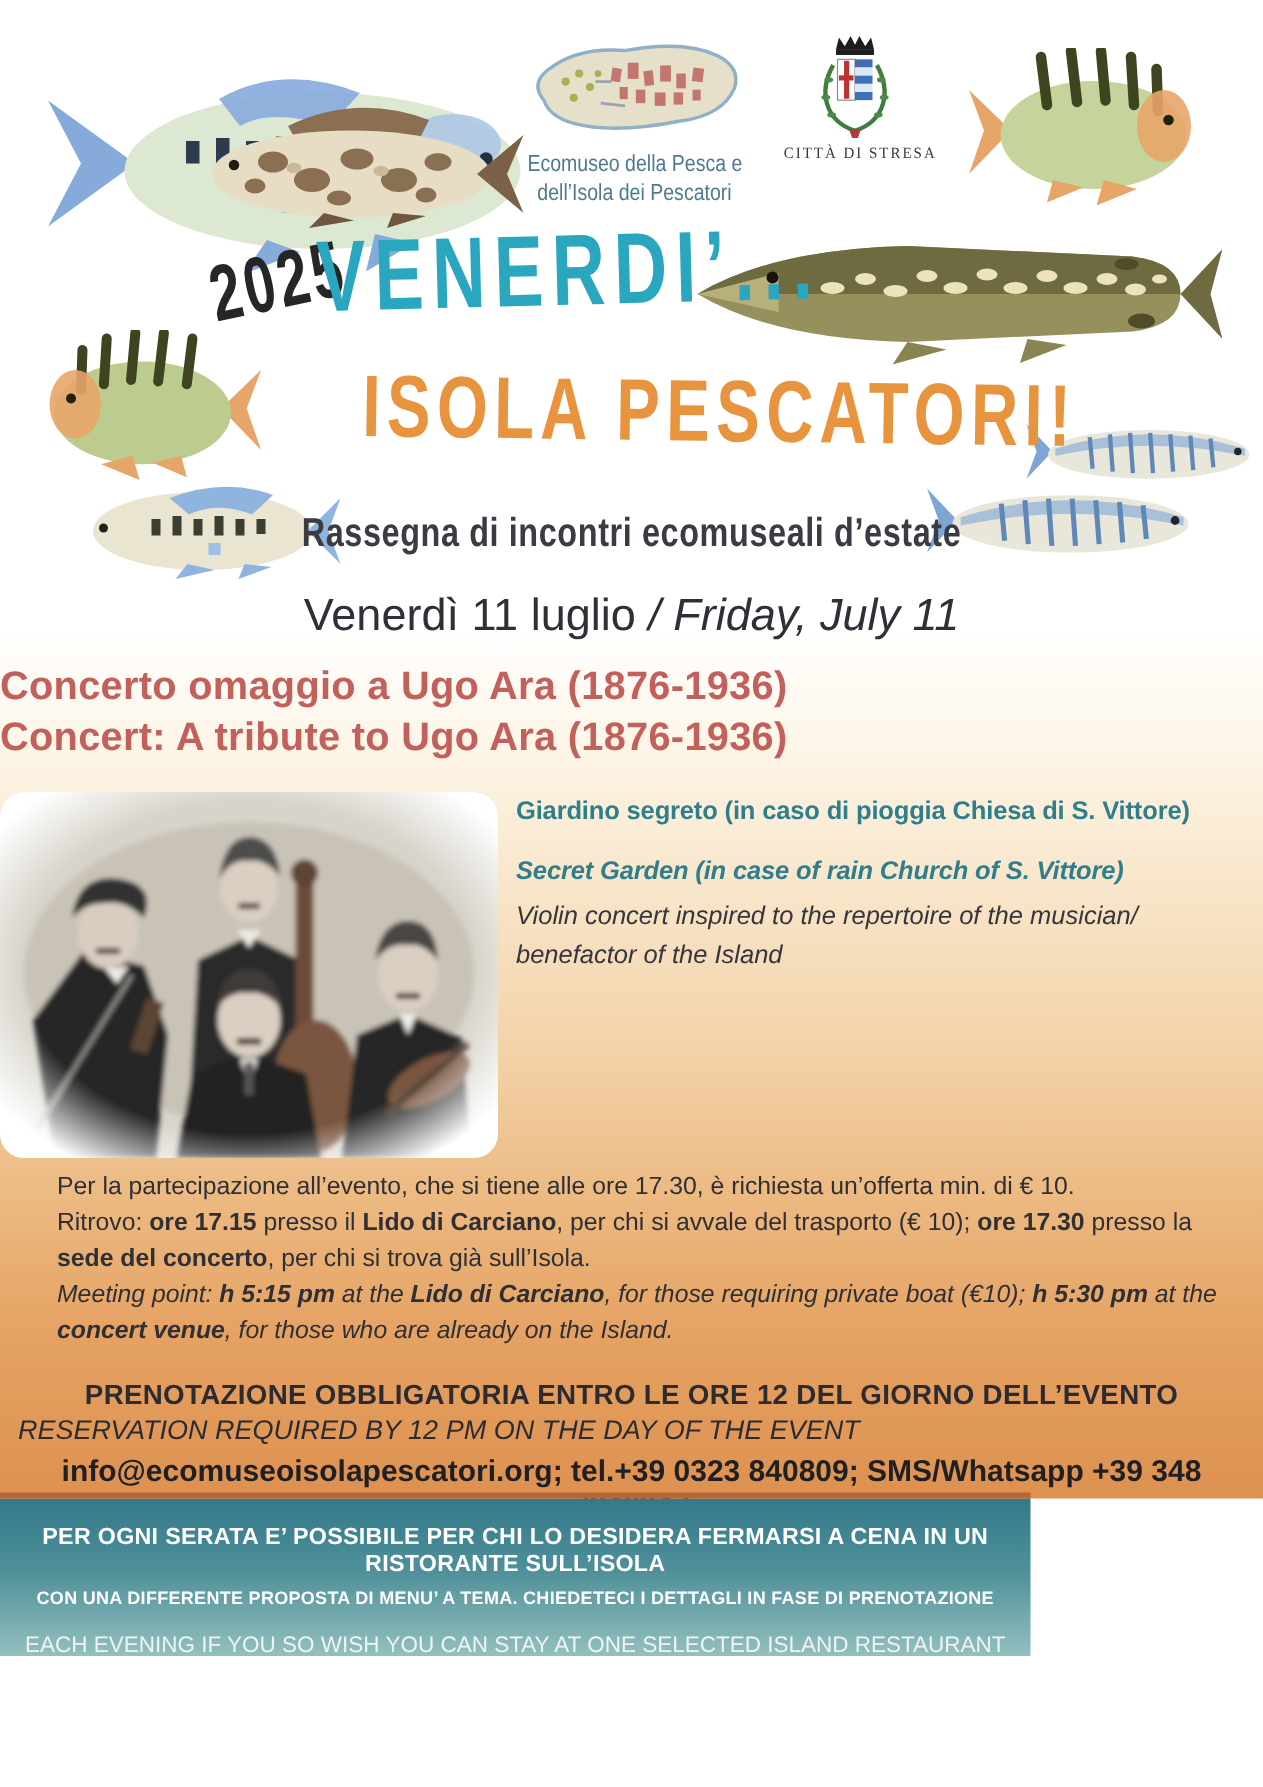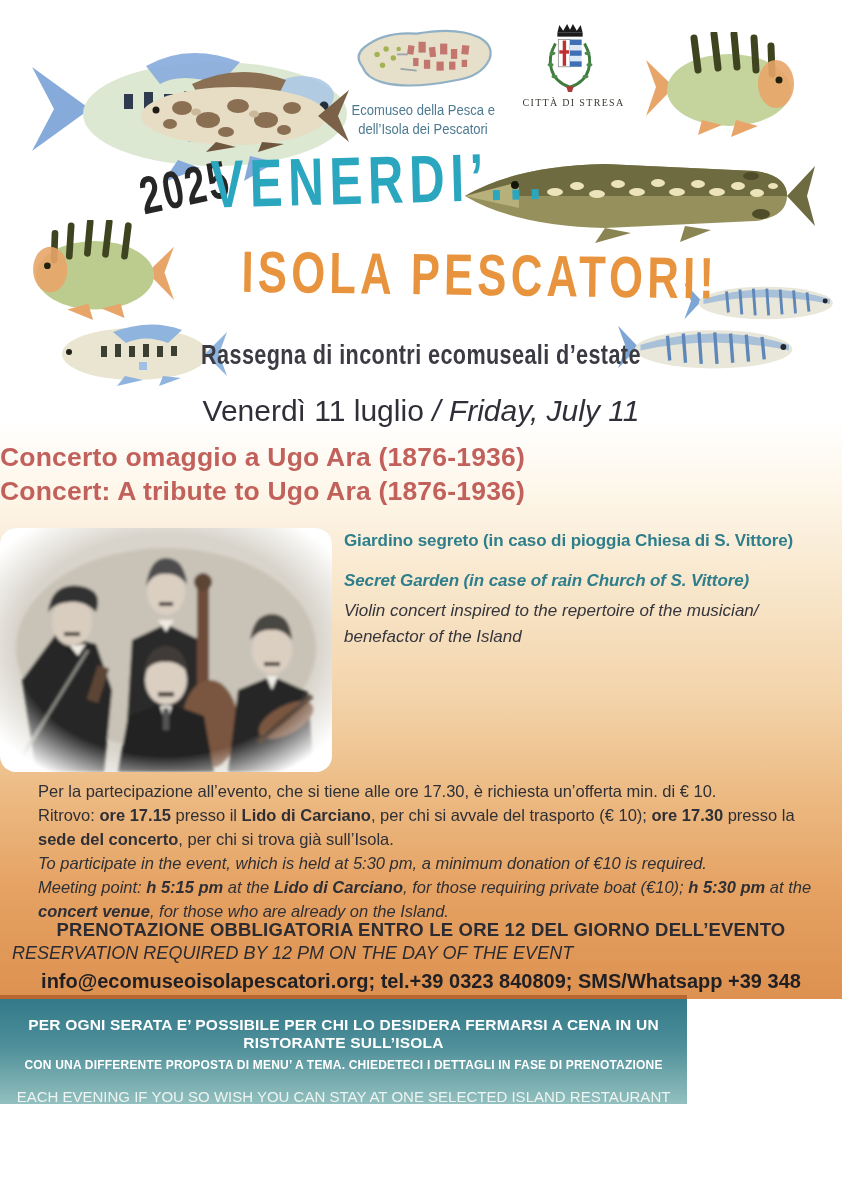--- a/index.html
+++ b/index.html
@@ -381,21 +381,20 @@
     <p class="venue italic">Secret Garden (in case of rain Church of S. Vittore)</p>
     <p class="italic">Violin concert inspired to the repertoire of the musician/ benefactor of the Island</p>
   </div>
 
   <div class="abs info info-it">
     <div>Per la partecipazione all’evento, che si tiene alle ore 17.30, è richiesta un’offerta min. di € 10.</div>
     <div><span>Ritrovo: </span><b>ore 17.15</b><span> presso il </span><b>Lido di Carciano</b><span>, per chi si avvale del trasporto (€ 10); </span><b>ore 17.30</b><span> presso la </span><b>sede del concerto</b><span>, per chi si trova già sull’Isola.</span></div>
   </div>
 
   <div class="abs info info-en">
-    <div>To participate in the event, which is held at 5:30 pm, a minimum donation of €10 is required.</div>
     <div><span>Meeting point: </span><b>h 5:15 pm</b><span> at the </span><b>Lido di Carciano</b><span>, for those requiring private boat (€10); </span><b>h 5:30 pm</b><span> at the </span><b>concert venue</b><span>, for those who are already on the Island.</span></div>
   </div>
 
   <div class="abs book-it">PRENOTAZIONE OBBLIGATORIA ENTRO LE ORE 12 DEL GIORNO DELL’EVENTO</div>
   <div class="abs book-en">RESERVATION REQUIRED BY 12 PM ON THE DAY OF THE EVENT</div>
   <div class="abs contact">info@ecomuseoisolapescatori.org; tel.+39 0323 840809; SMS/Whatsapp +39 348 7340347</div>
 
   <div class="teal-band">
     <div class="l1">PER OGNI SERATA E’ POSSIBILE PER CHI LO DESIDERA FERMARSI A CENA IN UN RISTORANTE SULL’ISOLA</div>
     <div class="l2">CON UNA DIFFERENTE PROPOSTA DI MENU’ A TEMA. CHIEDETECI I DETTAGLI IN FASE DI PRENOTAZIONE</div>

